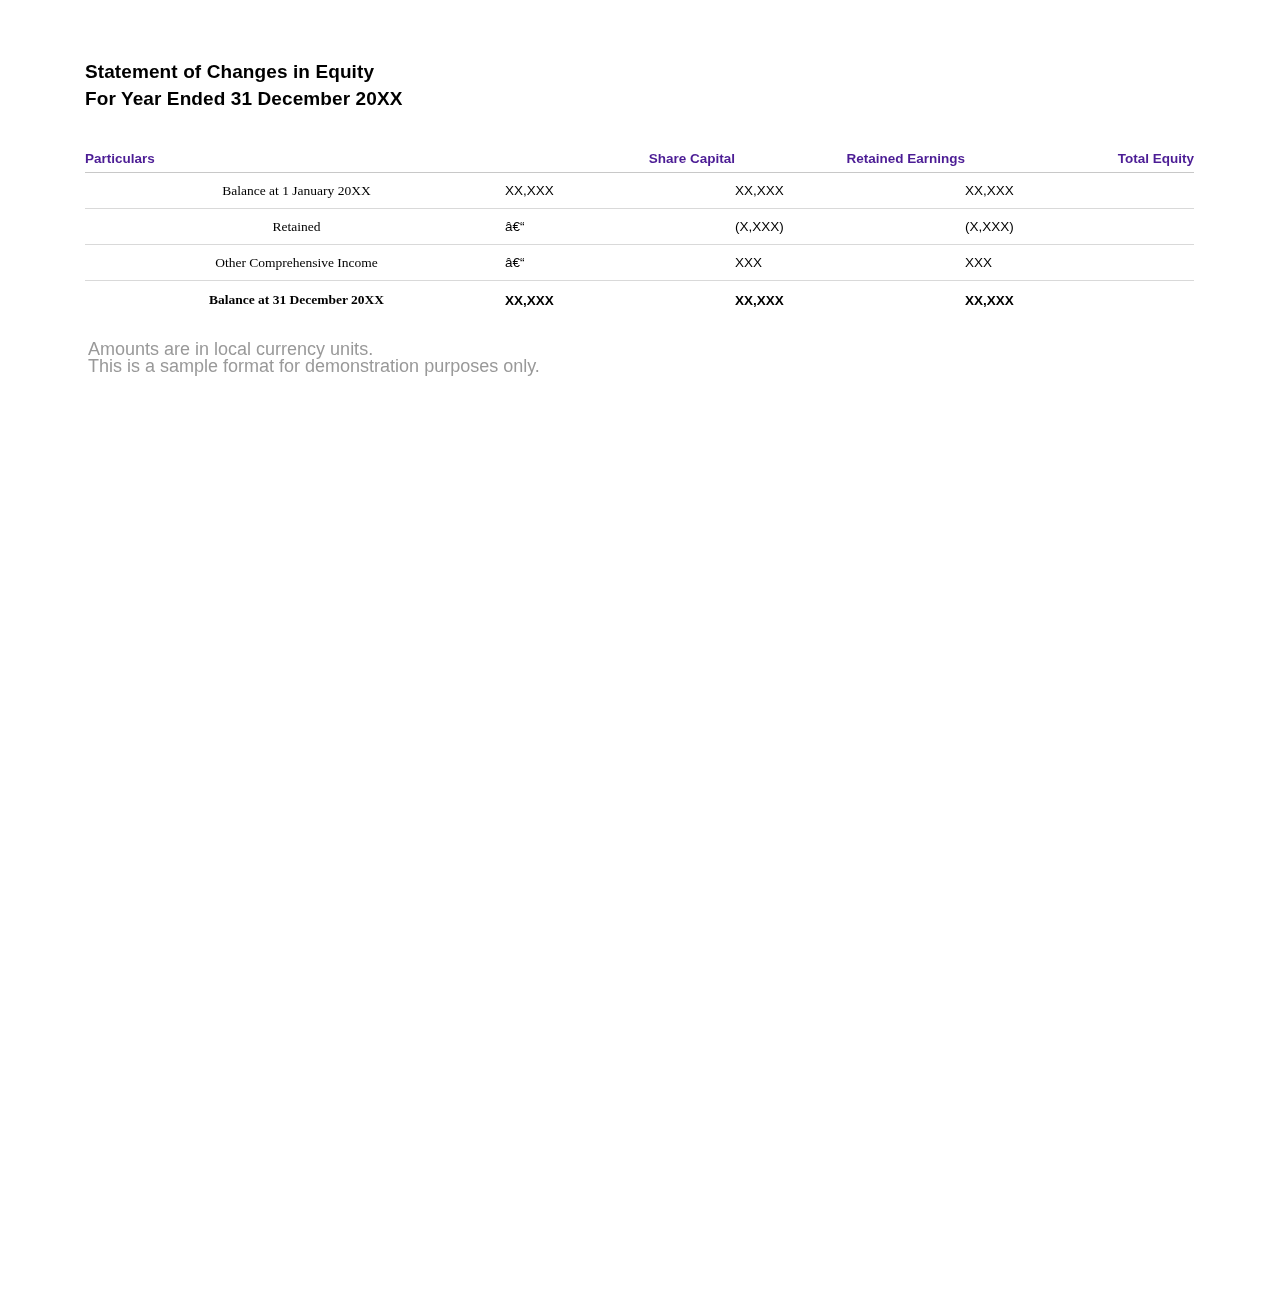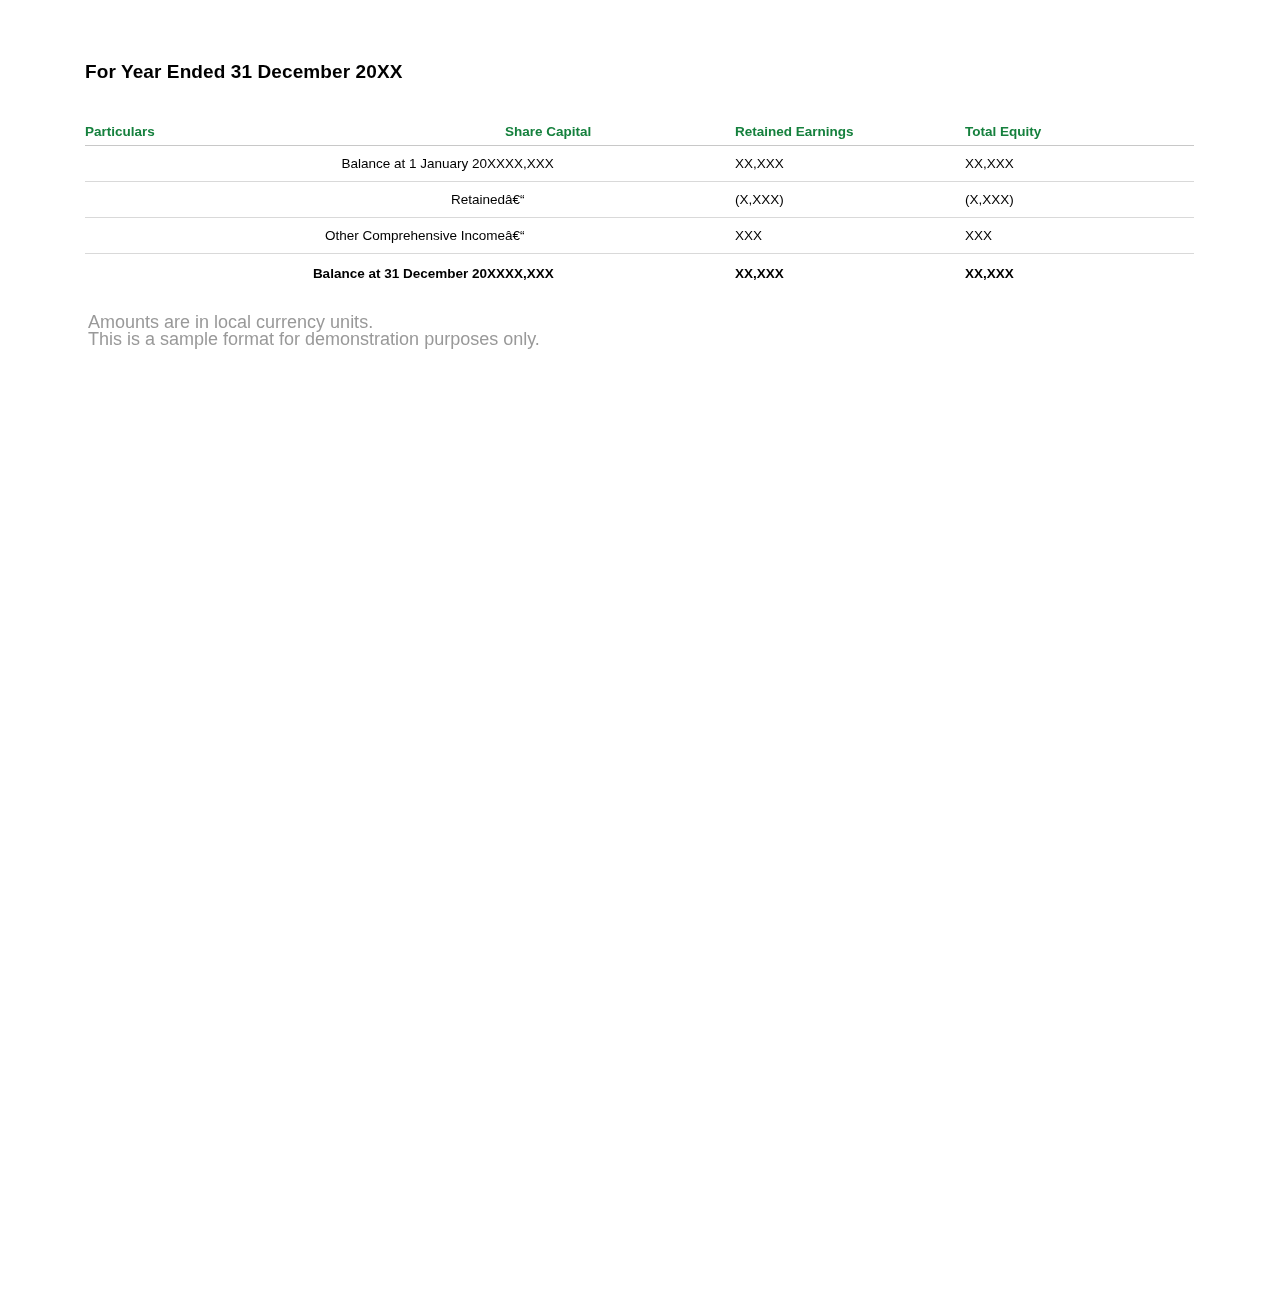--- a/index.html
+++ b/index.html
@@ -56,49 +56,50 @@
   .col-particulars { width: 420px; }
   .col-share       { width: 230px; }
   .col-retained    { width: 230px; }
   .col-total       { width: 229px; }
 
   thead th {
     font-size: 13.5px;
     font-weight: bold;
     height: 28px;
     padding-bottom: 7px;
-    color: #15803d;
+    color: #4c1d95;
     margin-left: 24px;
   }
   thead th.h-particulars {
     text-align: left;
   }
   thead th.h-num {
-    text-align: left;
+    text-align: right;
   }
   thead tr {
     border-bottom: 1px solid #c8c8c8;
   }
 
   tbody tr {
     border-bottom: 1px solid #d9d9d9;
   }
   tbody tr.total-row {
     border-top: 1px solid #9a9a9a;
     border-bottom: none;
     margin-top: 15px;
   }
   tbody td {
     font-size: 13.5px;
     height: 35px;
     color: #000000;
   }
   tbody td.c-label {
-    text-align: right;
+    text-align: center;
     padding-left: 3px;
+    font-family: Liberation Serif, serif;
   }
   tbody td.c-num {
     padding-right: 1px;
   }
   tbody td.c-num.pad-share    { padding-right: 0px; }
   tbody tr.total-row td {
     font-weight: bold;
     height: 38px;
   }
 
@@ -114,20 +115,21 @@
     white-space: nowrap;
   }
 </style>
 </head>
 <body>
 
 <div class="page">
   <div class="doc">
 
     <div class="title-block">
+      <div class="title-line">Statement of Changes in Equity</div>
       <div class="title-line">For Year Ended 31 December 20XX</div>
     </div>
 
     <table class="equity-table">
       <colgroup>
         <col class="col-particulars">
         <col class="col-share">
         <col class="col-retained">
         <col class="col-total">
       </colgroup>

